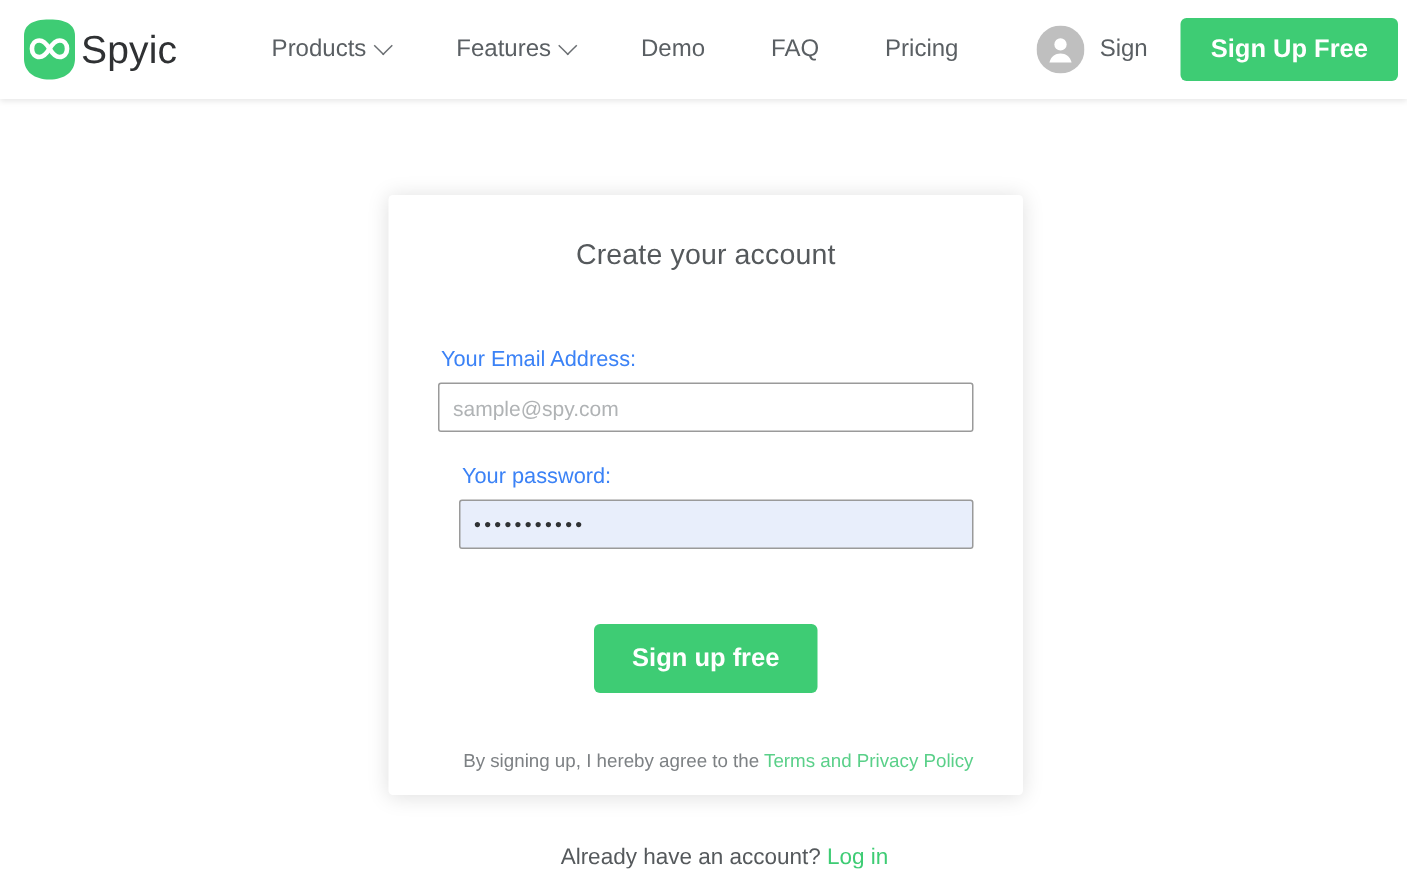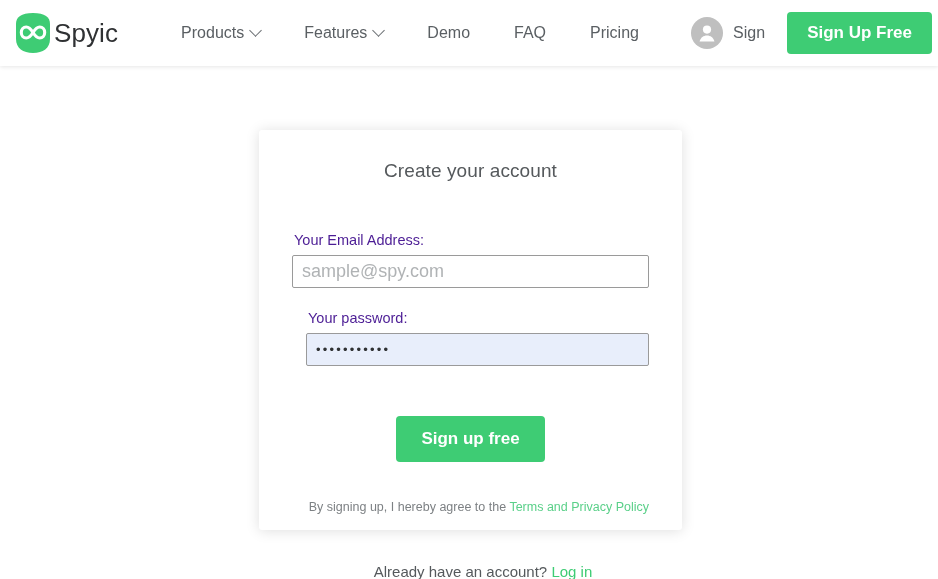--- a/index.html
+++ b/index.html
@@ -132,35 +132,35 @@
     font-weight: normal;
     margin: 0;
     padding-top: 30px;
     letter-spacing: 0.1px;
   }
 
   .field-group { margin-top: 0; }
   .field-label {
     display: block;
     font-size: 14.5px;
-    color: #4c1d95;
+    color: #3b82f6;
     margin: 0 0 7px 2px;
   }
   .field-group.email { margin-top: 50px; }
   .field-group.password { margin-top: 22px; margin-left: 14px; }
 
   .text-input {
     display: block;
     width: 100%;
     height: 33px;
     border: 1px solid #9a9a9a;
     border-radius: 2px;
     background: #ffffff;
     font-family: inherit;
-    font-size: 18px;
+    font-size: 14px;
     color: #000000;
     padding: 0 9px;
     outline: none;
   }
   .text-input::placeholder { color: #b0b3b5; }
   .text-input.autofilled {
     background: #e8eefb;
     color: #2f3133;
     letter-spacing: 2.2px;
     font-size: 13px;

